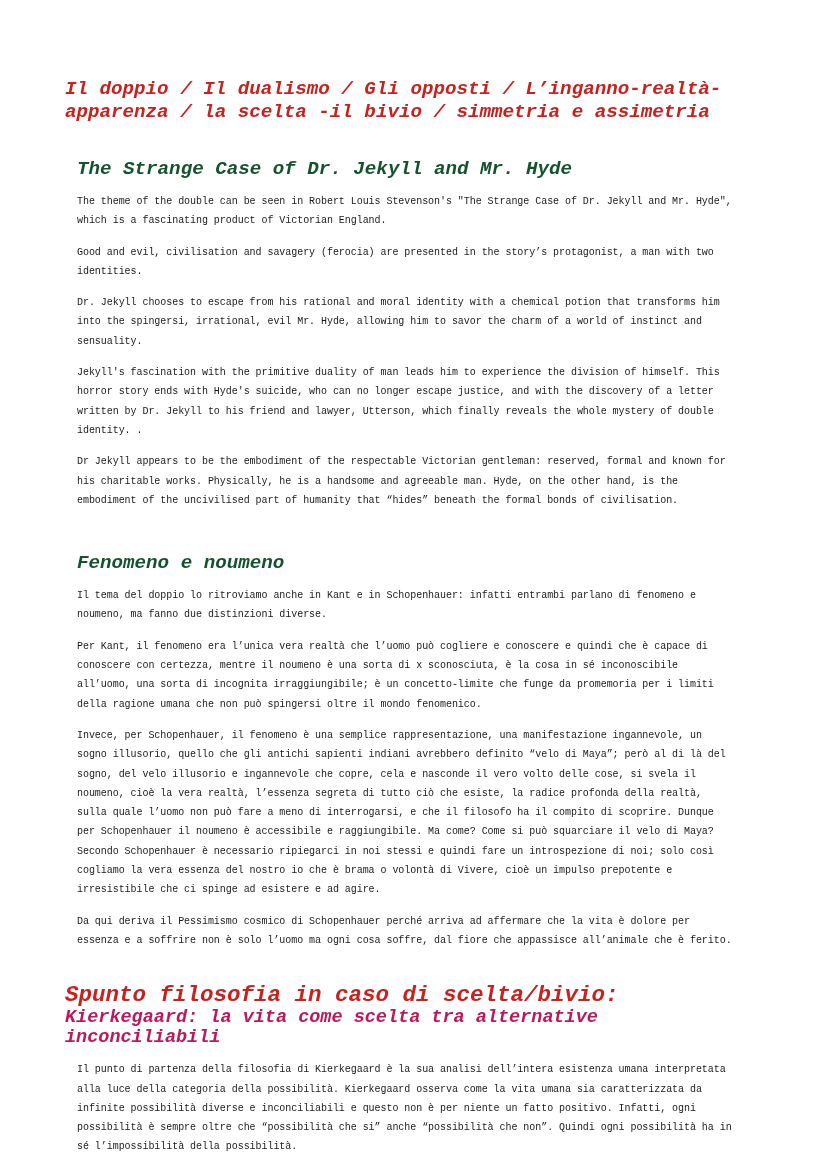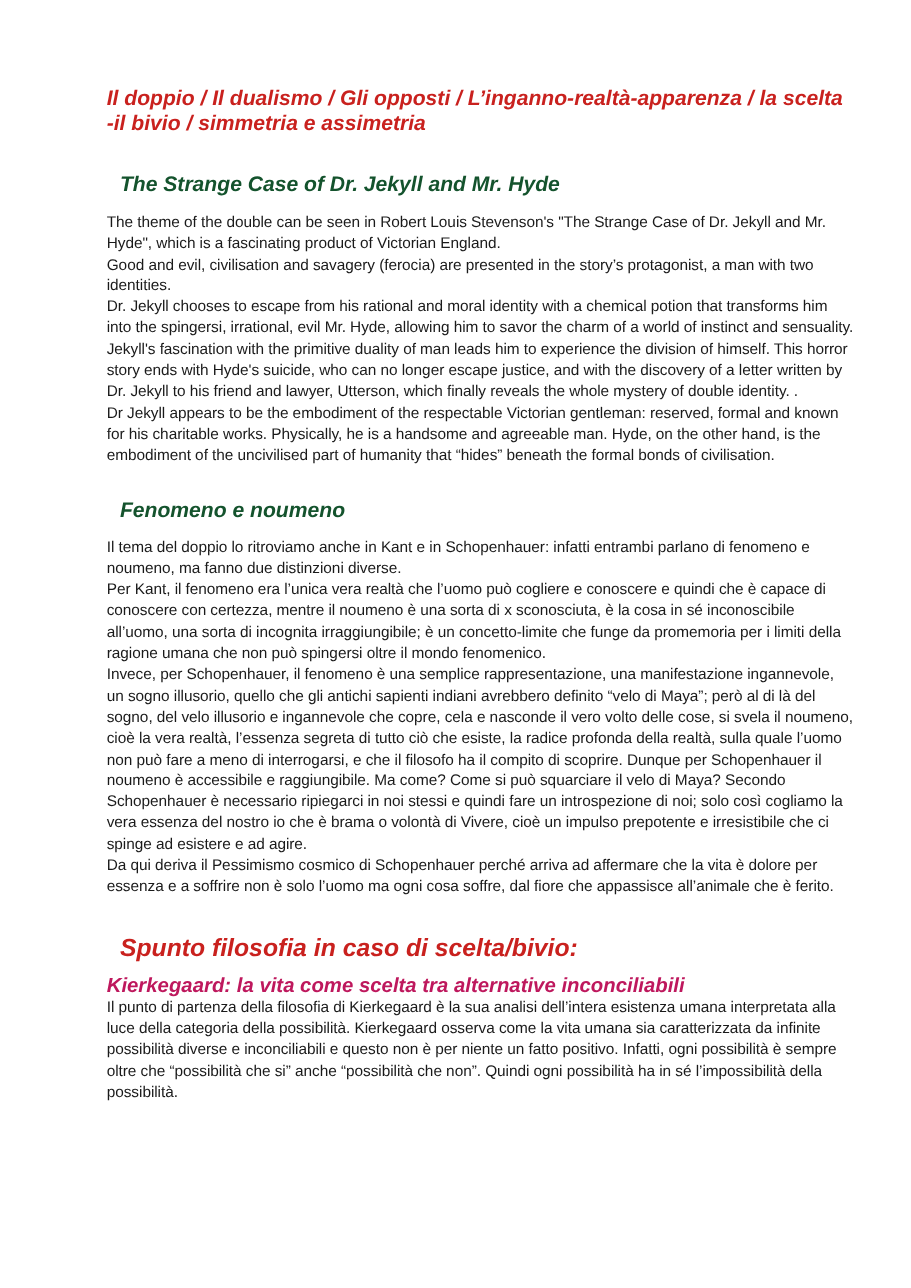--- a/index.html
+++ b/index.html
@@ -1,38 +1,38 @@
 <!DOCTYPE html>
 <html><head>
 <meta charset="utf-8">
 <style>
   html, body { margin: 0; padding: 0; background: #ffffff; }
   body { width: 828px; height: 1171px; position: relative; overflow: hidden; }
   .page {
-    position: absolute; left: 97px; top: 78px; width: 680px;
-    font-family: Liberation Sans, sans-serif; color: #1a1a1a;
+    position: absolute; left: 65px; top: 78px; width: 680px;
+    font-family: Liberation Mono, monospace; color: #1a1a1a;
   }
   .h-main {
     color: #c9211e; font-style: italic; font-weight: bold;
     font-size: 19.2px; line-height: 23px; margin: 0;
   }
   .h-sec {
     color: #14532d; font-style: italic; font-weight: bold;
     font-size: 19.2px; line-height: 22px; margin: 12px;
   }
   .h-big {
     color: #c9211e; font-style: italic; font-weight: bold;
-    font-size: 22.5px; line-height: 25px; margin: 12px;
+    font-size: 22.5px; line-height: 25px; margin: 0;
   }
   .h-sub {
     color: #be185d; font-style: italic; font-weight: bold;
     font-size: 18.5px; line-height: 20px; margin: 0;
   }
   p.body {
-    margin: 0; font-size: 14px; line-height: 19.3px; letter-spacing: -0.05px;
+    margin: 12px; font-size: 10px; line-height: 19.3px; letter-spacing: -0.05px;
   }
   .gap-lg { height: 22px; }
   .gap-md { height: 18px; }
   .gap-sm { height: 21px; }
 </style>
 </head>
 <body>
 
 <div class="page">
 

